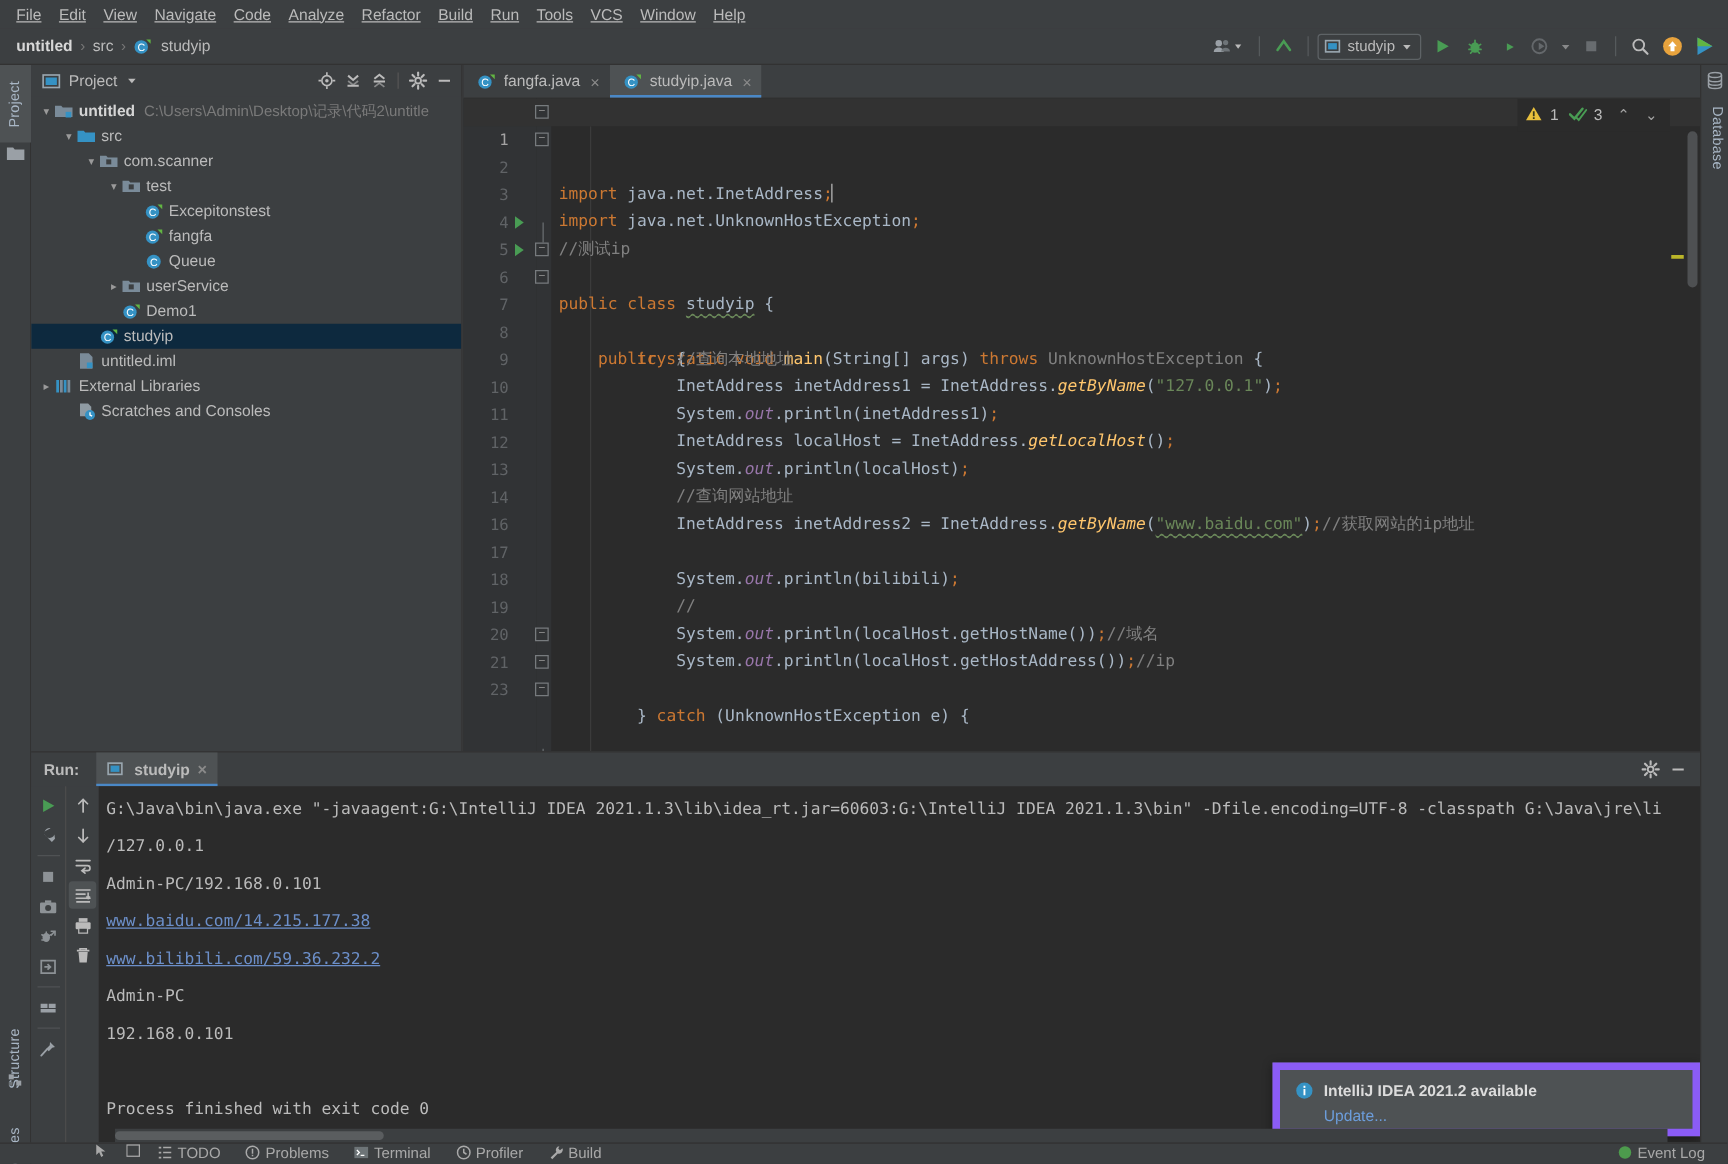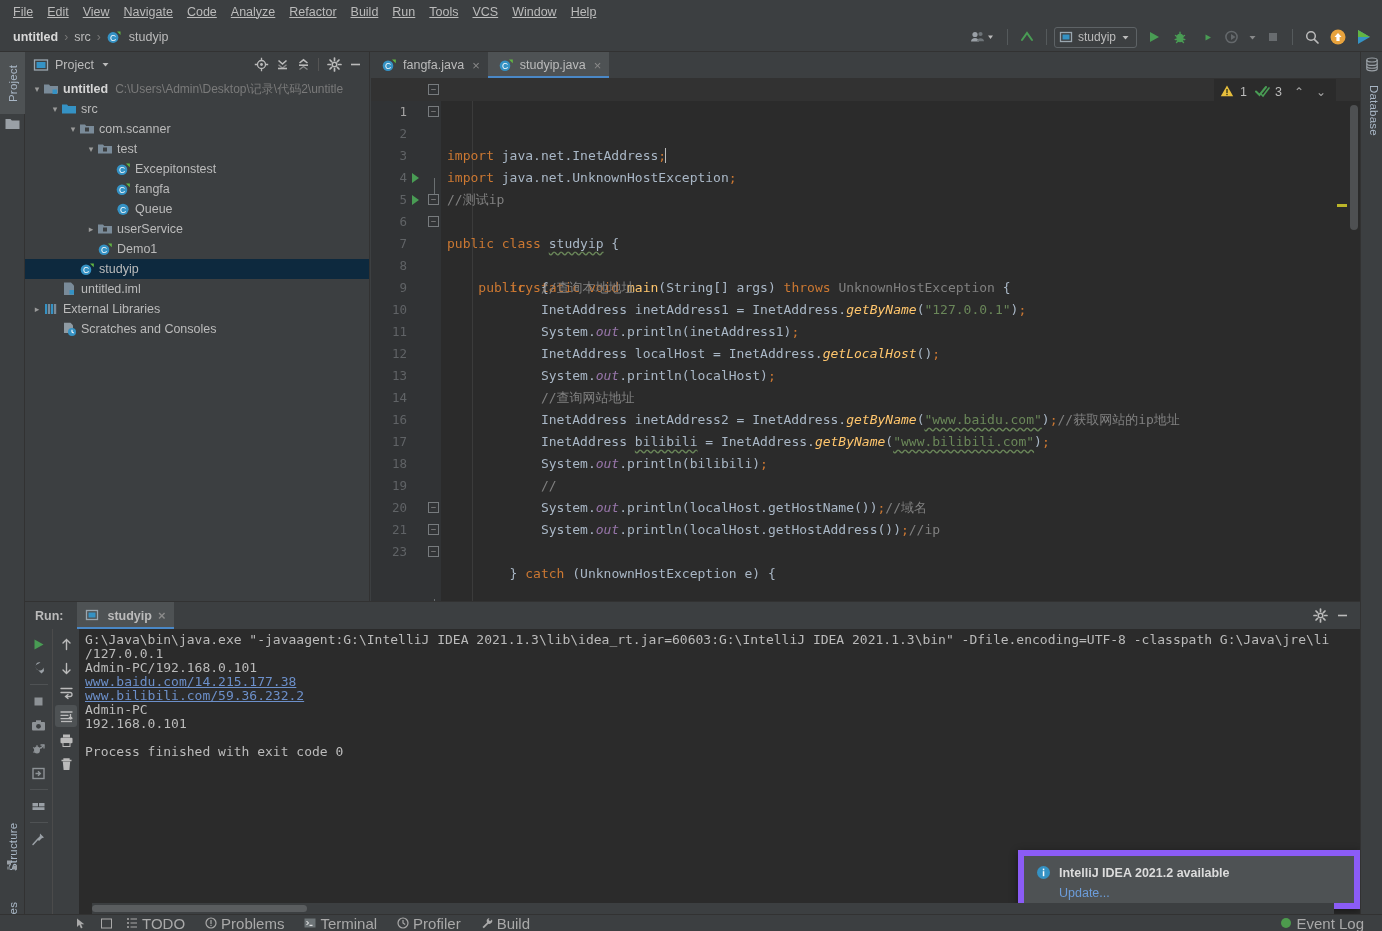--- a/index.html
+++ b/index.html
@@ -230,21 +230,21 @@
   .rbtn {
     width: 22px; height: 22px; display: flex; align-items: center;
     justify-content: center; border-radius: 3px;
   }
   .rbtn.act { background: #4e5254; }
   .rsep { width: 18px; height: 1px; background: #4f5254; margin: 3px 0; }
 
   .console {
     flex: 1 1 auto; background: #2b2b2b; position: relative;
     font-family: "DejaVu Sans Mono", monospace; font-size: 13px;
-    line-height: 14px; padding: 4px 0 0 6px; overflow: hidden;
+    line-height: 30px; padding: 4px 0 0 6px; overflow: hidden;
     color: #bbbbbb; white-space: pre;
   }
   .console .link { color: #6c8fc9; text-decoration: underline; }
 
   
   .notify {
     position: absolute; left: 1018px; top: 850px; width: 342px; height: 59px;
     background: #4e5254; border: 6px solid #8b5cf6;
     box-shadow: 0 2px 8px rgba(0,0,0,.45);
     padding: 9px 12px; font-size: 12.5px;
@@ -255,22 +255,22 @@
 
   
   .rightstripe {
     position: absolute; top: 52px; right: 0; width: 22px; height: 879px;
     background: #3c3f41; border-left: 1px solid #323232;
   }
 
   
   .bottombar {
     position: absolute; left: 0; bottom: 0; width: 1382px; height: 17px;
-    background: #3c3f41; display: flex; align-items: center;
-    font-size: 15px; color: #a9a9a9; border-top: 1px solid #323232;
+    background: #3c3f41; display: flex; align-items: flex-start;
+    font-size: 12px; color: #a9a9a9; border-top: 1px solid #323232;
     overflow: hidden;
   }
   .bb-item { display: flex; align-items: center; gap: 4px; padding: 0 10px; }
 
   .hscroll {
     position: absolute; left: 92px; bottom: 17px; width: 1242px; height: 11px;
     background: #3c3f41;
   }
   .hs-thumb {
     position: absolute; left: 0; top: 2px; width: 215px; height: 7px;
@@ -729,21 +729,20 @@
         </div>
 
         <div class="cl">
           <span class="ln">14</span>
           <span class="txt">            InetAddress inetAddress2 = InetAddress.<span class="mth">getByName</span>(<span class="str wavy">"www.baidu.com"</span>)<span class="sem">;</span><span class="cmt">//获取网站的ip地址</span></span>
         </div>
 
 
         <div class="cl">
           <span class="ln">16</span>
-          <span class="txt">            InetAddress <span class="wavy">bilibili</span> = InetAddress.<span class="mth">getByName</span>(<span class="str wavy">"www.bilibili.com"</span>)<span class="sem">;</span></span>
         </div>
 
         <div class="cl">
           <span class="ln">17</span>
           <span class="txt">            System.<span class="fld">out</span>.println(bilibili)<span class="sem">;</span></span>
         </div>
 
         <div class="cl">
           <span class="ln">18</span>
           <span class="txt">            <span class="cmt">//</span></span>

